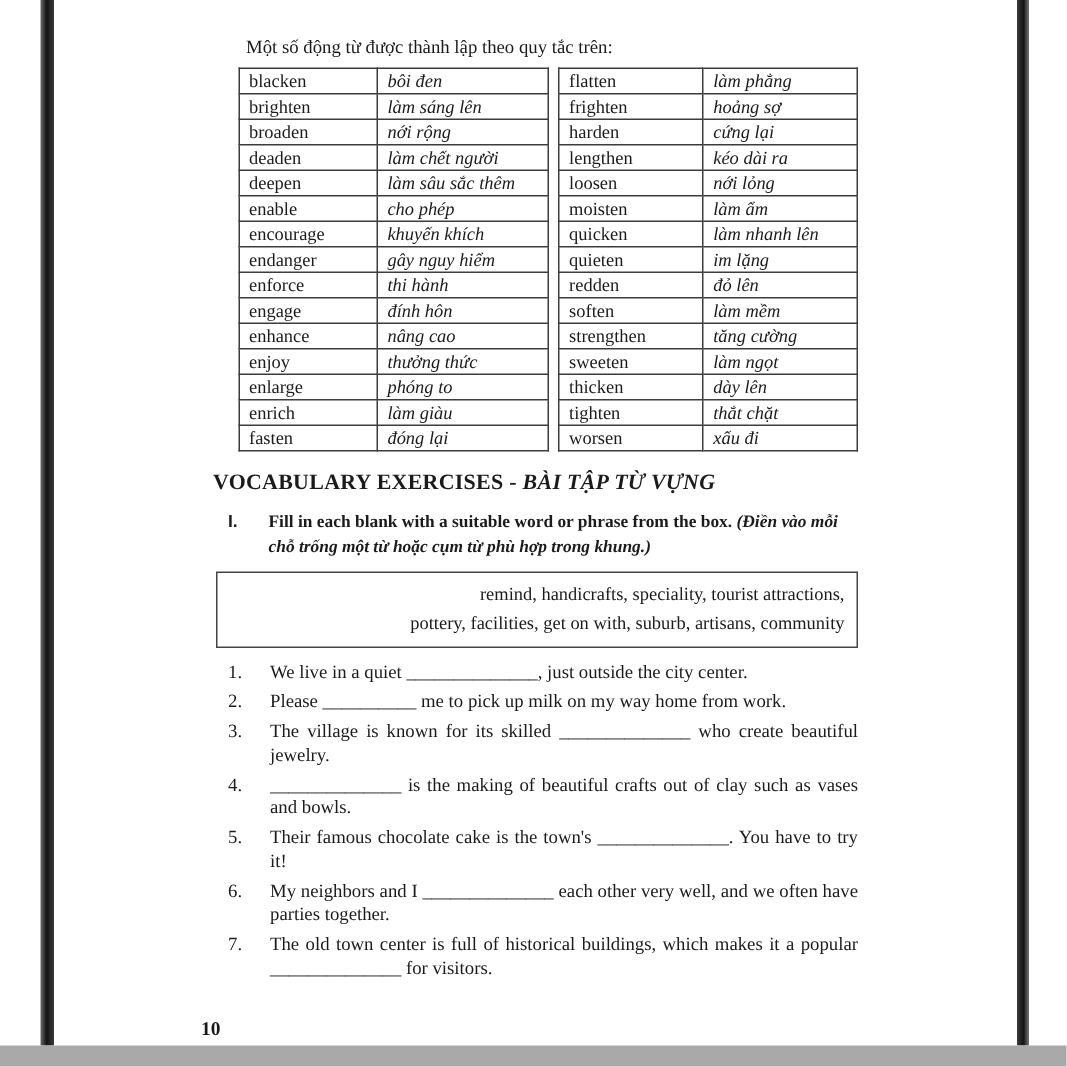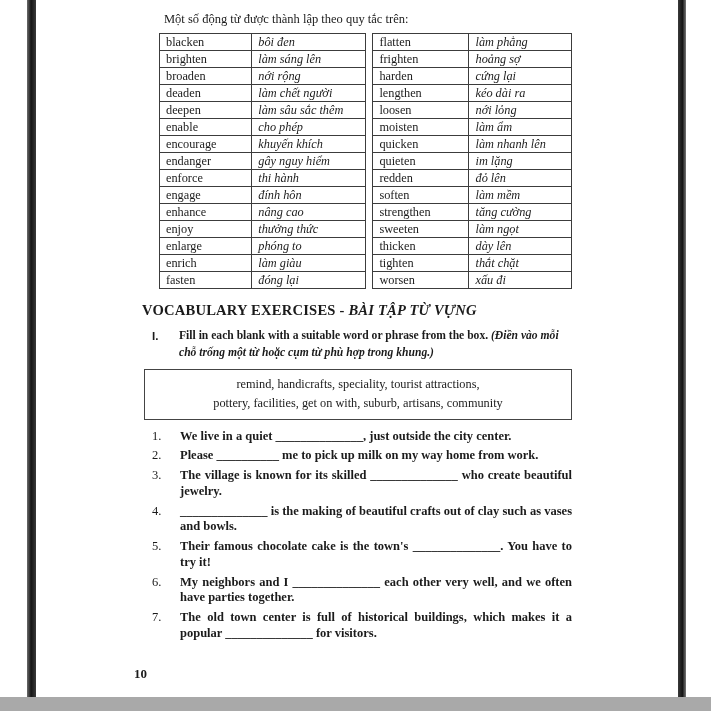--- a/index.html
+++ b/index.html
@@ -17,45 +17,45 @@
   }
   .edge-right {
     position:absolute; left:678px; top:0; width:8px; height:697px;
     background:linear-gradient(to right,#3a3a3a,#141414 55%,#777);
   }
   .edge-bottom {
     position:absolute; left:0; top:697px; width:711px; height:14px;
     background:#a9a9a9;
   }
   .content { position:absolute; left:140px; top:12px; width:432px; }
-  .intro { font-size:12.5px; margin:0 0 6px 24px; }
+  .intro { font-size:12.5px; margin:12px 0 6px 24px; }
   .tables { display:flex; align-items:flex-start; gap:6px;padding-left:19px; }
   table.verb-table { border-collapse:collapse; font-size:12.3px; }
   .verb-table td { border:1px solid #3c3c3c; padding:0 6px; height:17px; vertical-align:middle; }
   .verb-table td.word { width:94px; }
   .verb-table td.meaning { width:118px; font-style:italic; }
   .verb-table.right td.word { width:98px; }
   .verb-table.right td.meaning { width:106px; }
   .section-title { font-size:14.6px; font-weight:bold; margin:13px 0 9px 2px; letter-spacing:0.2px; }
   .section-title .italic { font-style:italic;font-family:Liberation Serif, serif; }
   .instruction {
     display:flex; font-family:"Liberation Sans", sans-serif;
     font-weight:bold; font-size:11.6px; line-height:1.45; margin:0 0 7px 12px;
   }
   .instruction .roman { width:27px; flex:none; }
   .instruction .instr-text { flex:1;font-family:Liberation Serif, serif; }
   .instruction .italic { font-style:italic; }
   .word-box {
     border:1px solid #444; margin:0 0 9px 4px; padding:5px 8px 6px;
-    text-align:center; font-size:12.3px; line-height:1.55;
+    text-align:right; font-size:12.3px; line-height:1.55;
   }
   .questions { list-style:none; margin:0 0 0 12px; }
   .questions li { display:flex; font-size:12.5px; line-height:1.26; margin-bottom:4px; }
   .qnum { width:28px; flex:none; }
-  .qtext { flex:1; text-align:justify;font-weight:bold; }
+  .qtext { flex:1; text-align:justify; }
   .page-number { font-weight:bold; font-size:13px; margin:24px 0 0 -6px; }
 </style>
 </head>
 <body>
 
 <div class="page">
   <div class="edge-left"></div>
   <div class="edge-right"></div>
   <div class="edge-bottom"></div>
 

